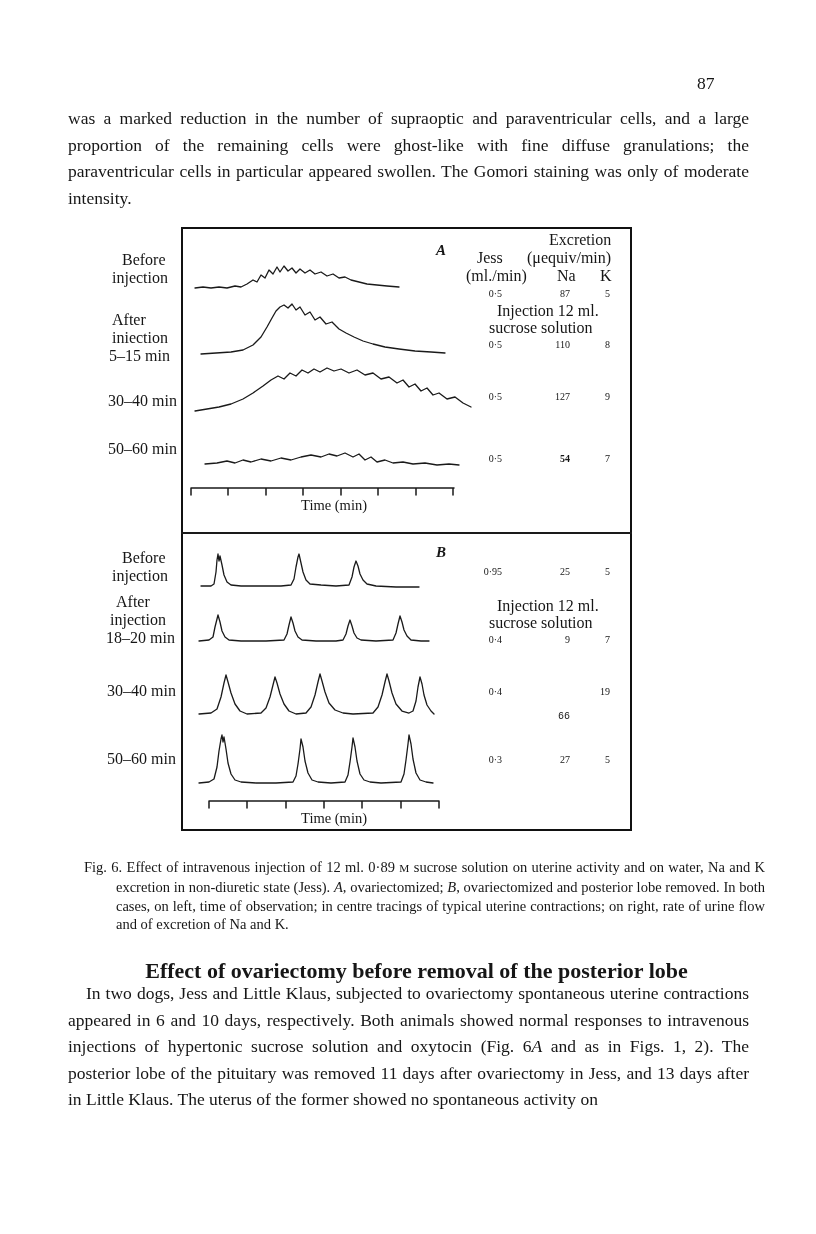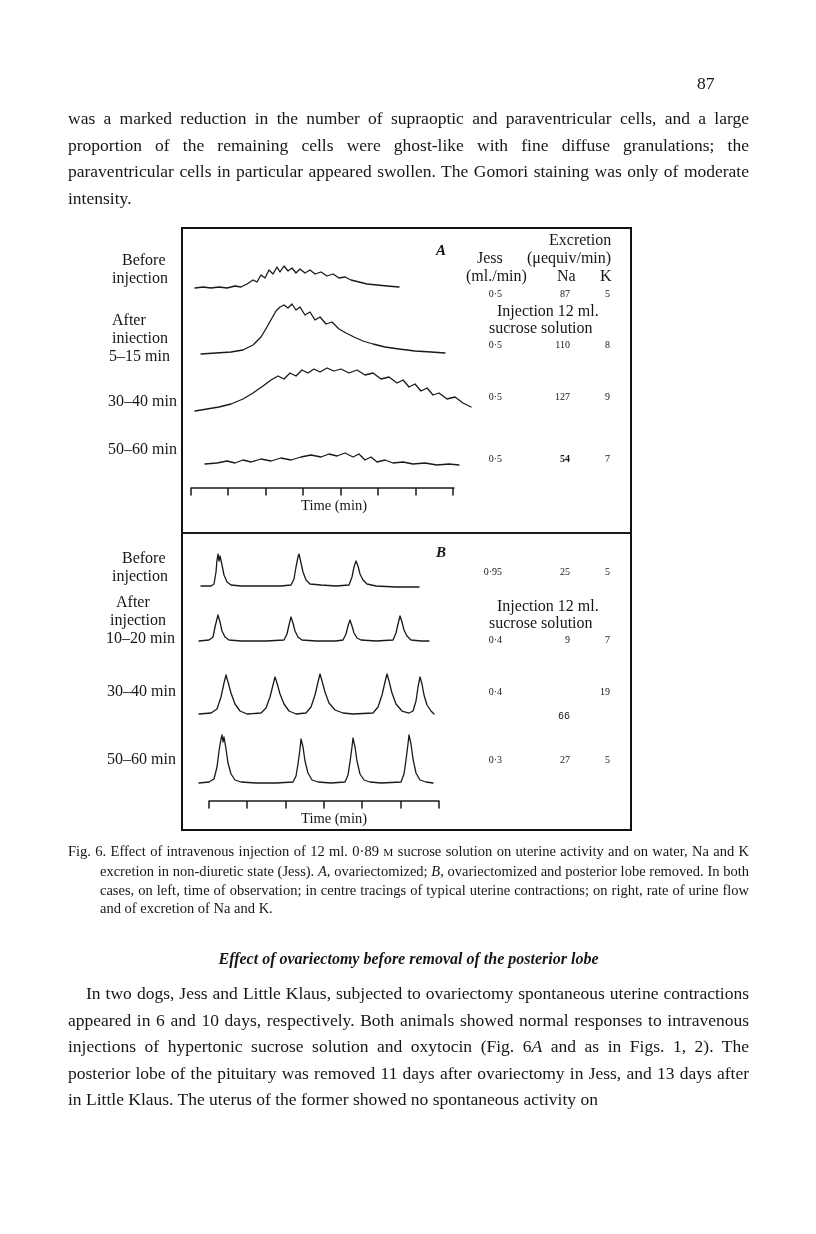--- a/index.html
+++ b/index.html
@@ -16,24 +16,24 @@
   }
   .page-number { position:absolute; left:697px; top:73px; font-size:17.5px; }
   .para {
     position:absolute; left:68px; width:681px; margin:0;
     font-size:17.5px; line-height:26.5px; text-align:justify;
   }
   .para1 { top:105px; }
   .para2 { top:980px; text-indent:18px; }
   .section-heading {
     position:absolute; left:68px; top:950px; width:681px; text-align:center;
-    font-style:italic; font-size:16px; margin:0;
+    font-size:22px; margin:8px;
   }
   .caption {
-    position:absolute; left:68px; top:842px; width:681px; margin:0;
+    position:absolute; left:68px; top:842px; width:681px; margin:16px;
     font-size:14.5px; line-height:18.8px; text-align:justify;
     padding-left:32px; text-indent:-32px; box-sizing:border-box;
   }
   .fig-box {
     position:absolute; left:181px; top:227px; width:451px; height:604px;
     border:2px solid #111; box-sizing:border-box;
   }
   .fig-svg { position:absolute; left:181px; top:227px; width:451px; height:604px; }
   .fig-label { position:absolute; font-size:16px; white-space:nowrap; line-height:17px; }
   .panel-letter { position:absolute; font-size:15px; font-style:italic; font-weight:600; }
@@ -108,21 +108,21 @@
   <div class="cell c-urine" style="top:450px;">0·5</div>
   <div class="cell c-na" style="top:450px;font-weight:bold;">54</div>
   <div class="cell c-k" style="top:450px;">7</div>
 
   <div class="time-label" style="top:497px;">Time (min)</div>
 
   <div class="fig-label" style="left:122px; top:549px;">Before</div>
   <div class="fig-label" style="left:112px; top:567px;">injection</div>
   <div class="fig-label" style="left:116px; top:593px;">After</div>
   <div class="fig-label" style="left:110px; top:611px;">injection</div>
-  <div class="fig-label" style="left:106px; top:629px;">10–20 min</div>
+  <div class="fig-label" style="left:106px; top:629px;">18–20 min</div>
   <div class="fig-label" style="left:107px; top:682px;">30–40 min</div>
   <div class="fig-label" style="left:107px; top:750px;">50–60 min</div>
 
   <div class="panel-letter" style="left:436px; top:544px;">B</div>
 
   <div class="cell c-urine" style="top:563px;">0·95</div>
   <div class="cell c-na" style="top:563px;">25</div>
   <div class="cell c-k" style="top:563px;">5</div>
 
   <div class="fig-label" style="left:497px; top:597px;">Injection 12 ml.</div>

